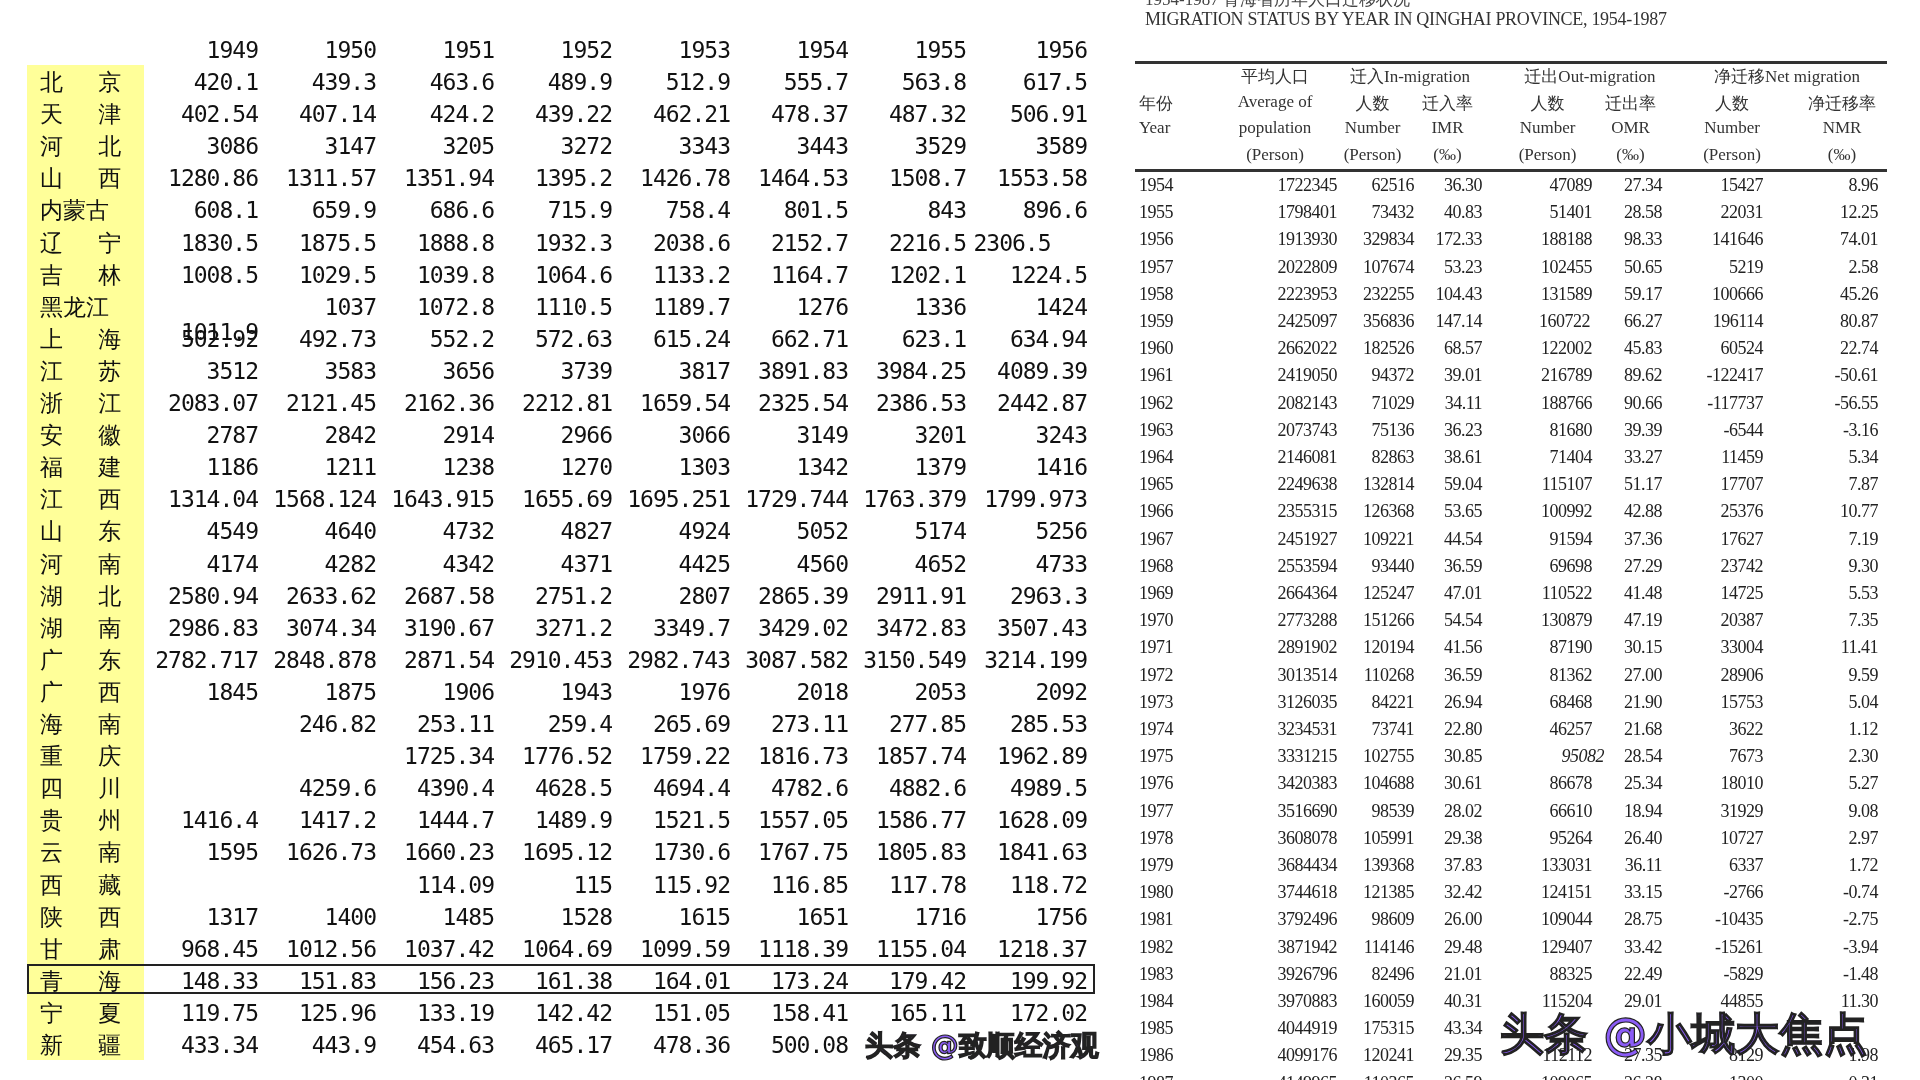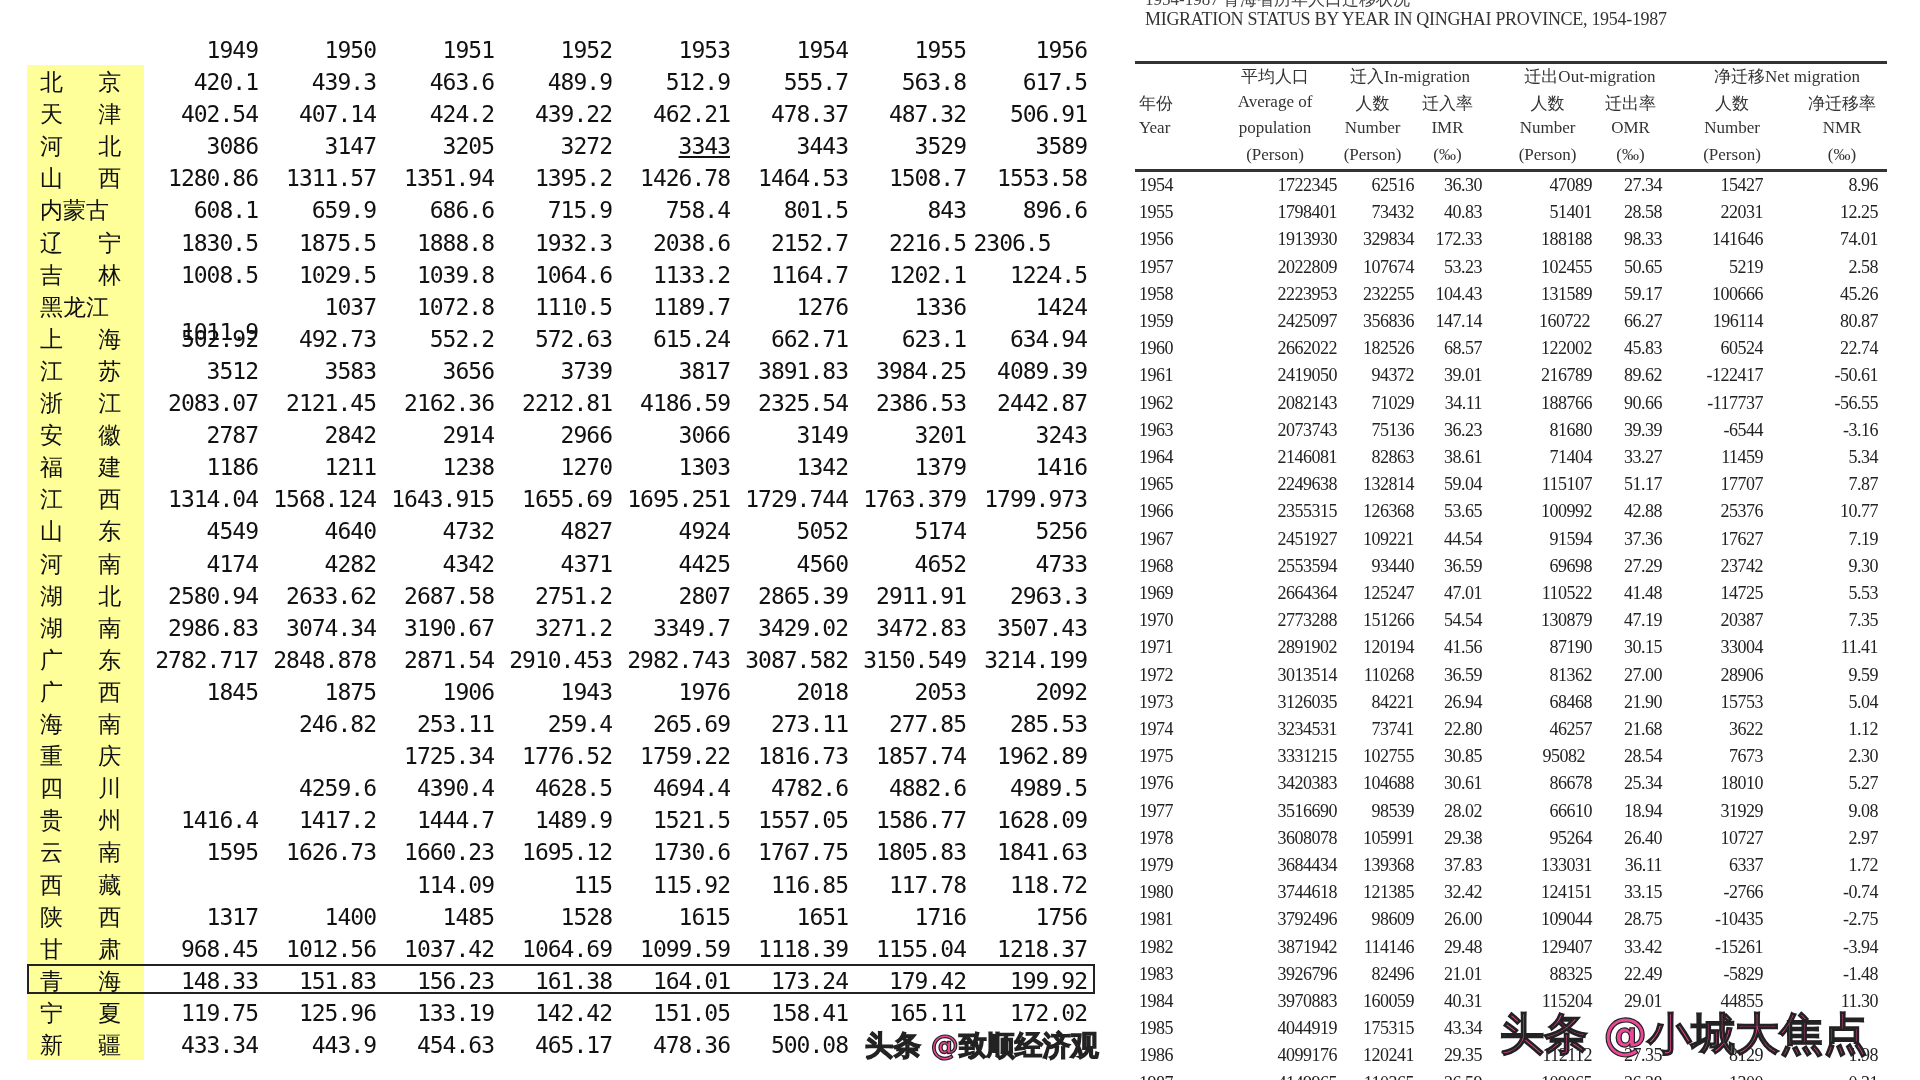--- a/index.html
+++ b/index.html
@@ -7,21 +7,21 @@
   
   .left { position:absolute; left:0; top:0; width:1120px; height:1080px; background:#fff; }
   .yellow-col { position:absolute; left:27px; top:65px; width:117px; height:995px; background:#ffff99; }
   .lrow { position:absolute; left:0; width:1120px; height:32px; }
   .lname { position:absolute; left:40px; width:90px; top:0; height:32px; line-height:32px;
            font-family:"DejaVu Sans", sans-serif; font-size:23px; color:#111; letter-spacing:14px; white-space:nowrap; }
   .lname.three { letter-spacing:0px; }
   .lcell { position:absolute; top:0; height:32px; line-height:32px; width:150px; text-align:right;
            font-family:"DejaVu Sans Mono", monospace; font-size:23px; color:#111; white-space:nowrap; letter-spacing:-1px; }
   .hl-box { position:absolute; left:27px; top:964px; width:1068px; height:30px; border:2px solid #222; box-sizing:border-box; }
-  .wm { position:absolute; font-family:"DejaVu Sans", sans-serif; color:#ec4899; -webkit-text-stroke:1.2px #222; font-weight:bold; white-space:nowrap; }
+  .wm { position:absolute; font-family:"DejaVu Sans", sans-serif; color:#8b5cf6; -webkit-text-stroke:1.2px #222; font-weight:bold; white-space:nowrap; }
   
   .right { position:absolute; left:1125px; top:0; width:795px; height:1080px; background:#fff; }
   .rtitle1 { position:absolute; left:20px; top:-12px; font-family:"Liberation Serif", serif; font-size:17px; color:#444; }
   .rtitle2 { position:absolute; left:20px; top:9px; font-family:"Liberation Serif", serif; font-size:18px; color:#333; letter-spacing:-0.3px; }
   .rule { position:absolute; left:10px; width:752px; background:#333; }
   .rh { position:absolute; font-family:"Liberation Serif", serif; font-size:17px; color:#333; white-space:nowrap; text-align:center; }
   .rrow { position:absolute; left:0; width:795px; height:27px; }
   .rc { position:absolute; top:0; height:27px; line-height:27px; font-family:"Liberation Serif", serif; font-size:18px; color:#222; text-align:right; white-space:nowrap; letter-spacing:-0.5px; }
   .rc.year { text-align:left; }
 </style>
@@ -62,21 +62,21 @@
         <div class="lcell" style="left: 698px;">478.37</div>
         <div class="lcell" style="left: 816px;">487.32</div>
         <div class="lcell" style="left: 937px;">506.91</div>
       </div>
       <div class="lrow" style="top: 130.2px;">
         <div class="lname">河 北</div>
         <div class="lcell" style="left: 108px;">3086</div>
         <div class="lcell" style="left: 226px;">3147</div>
         <div class="lcell" style="left: 344px;">3205</div>
         <div class="lcell" style="left: 462px;">3272</div>
-        <div class="lcell" style="left: 580px; text-decoration: underline;">3343</div>
+        <div class="lcell" style="left: 580px;">3343</div>
         <div class="lcell" style="left: 698px;">3443</div>
         <div class="lcell" style="left: 816px;">3529</div>
         <div class="lcell" style="left: 937px;">3589</div>
       </div>
       <div class="lrow" style="top: 162.3px;">
         <div class="lname">山 西</div>
         <div class="lcell" style="left: 108px;">1280.86</div>
         <div class="lcell" style="left: 226px;">1311.57</div>
         <div class="lcell" style="left: 344px;">1351.94</div>
         <div class="lcell" style="left: 462px;">1395.2</div>
@@ -150,21 +150,21 @@
         <div class="lcell" style="left: 698px;">3891.83</div>
         <div class="lcell" style="left: 816px;">3984.25</div>
         <div class="lcell" style="left: 937px;">4089.39</div>
       </div>
       <div class="lrow" style="top: 387px;">
         <div class="lname">浙 江</div>
         <div class="lcell" style="left: 108px;">2083.07</div>
         <div class="lcell" style="left: 226px;">2121.45</div>
         <div class="lcell" style="left: 344px;">2162.36</div>
         <div class="lcell" style="left: 462px;">2212.81</div>
-        <div class="lcell" style="left: 580px;">4186.59</div>
+        <div class="lcell" style="left: 580px;">1659.54</div>
         <div class="lcell" style="left: 698px;">2325.54</div>
         <div class="lcell" style="left: 816px;">2386.53</div>
         <div class="lcell" style="left: 937px;">2442.87</div>
       </div>
       <div class="lrow" style="top: 419.1px;">
         <div class="lname">安 徽</div>
         <div class="lcell" style="left: 108px;">2787</div>
         <div class="lcell" style="left: 226px;">2842</div>
         <div class="lcell" style="left: 344px;">2914</div>
         <div class="lcell" style="left: 462px;">2966</div>
@@ -635,21 +635,21 @@
         <div class="rc" style="left: 357px; width: 110px;">46257</div>
         <div class="rc" style="left: 427px; width: 110px;">21.68</div>
         <div class="rc" style="left: 528px; width: 110px;">3622</div>
         <div class="rc" style="left: 643px; width: 110px;">1.12</div>
       </div>
       <div class="rrow" style="top: 743.2px;">
         <div class="rc year" style="left: 14px;">1975</div>
         <div class="rc" style="left: 102px; width: 110px;">3331215</div>
         <div class="rc" style="left: 179px; width: 110px;">102755</div>
         <div class="rc" style="left: 247px; width: 110px;">30.85</div>
-        <div class="rc" style="left: 350px; width: 110px;">95082</div>
+        <div class="rc" style="left: 369px; width: 110px; font-style: italic;">95082</div>
         <div class="rc" style="left: 427px; width: 110px;">28.54</div>
         <div class="rc" style="left: 528px; width: 110px;">7673</div>
         <div class="rc" style="left: 643px; width: 110px;">2.30</div>
       </div>
       <div class="rrow" style="top: 770.4px;">
         <div class="rc year" style="left: 14px;">1976</div>
         <div class="rc" style="left: 102px; width: 110px;">3420383</div>
         <div class="rc" style="left: 179px; width: 110px;">104688</div>
         <div class="rc" style="left: 247px; width: 110px;">30.61</div>
         <div class="rc" style="left: 357px; width: 110px;">86678</div>

